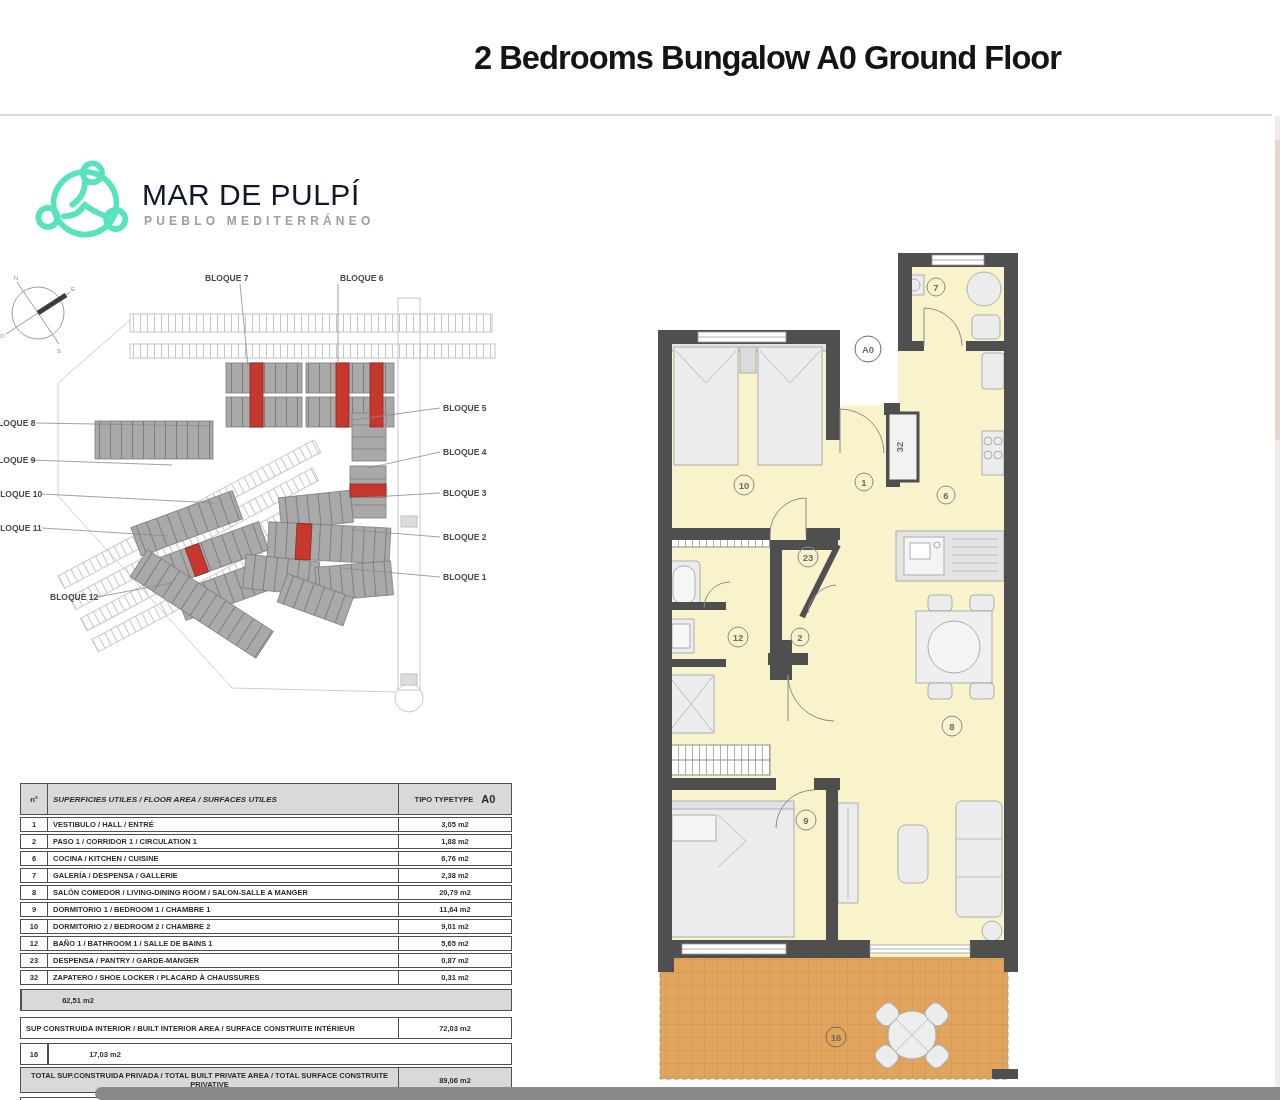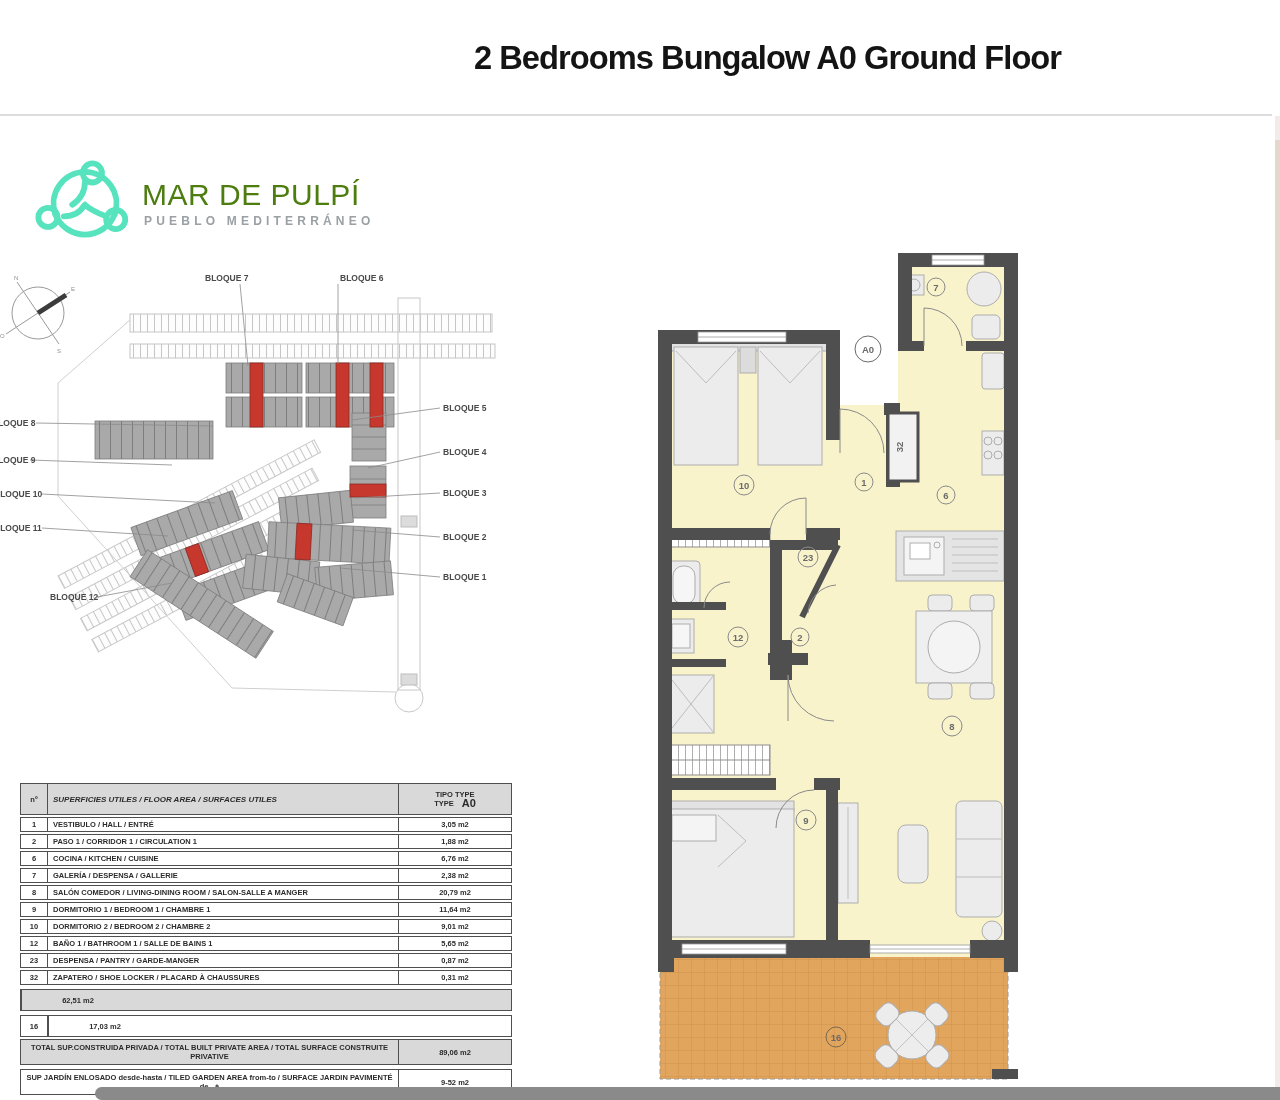--- a/index.html
+++ b/index.html
@@ -6,36 +6,36 @@
     font-family:"Liberation Sans", sans-serif;}
   .abs{position:absolute;}
   
   #page-title{left:360px;top:38px;width:815px;text-align:center;font-size:34px;font-weight:bold;
     color:#141414;letter-spacing:-1px;transform:scaleX(.96);}
   #header-rule{left:0;top:114px;width:1272px;height:2px;background:#dcdcdc;}
   #right-strip{right:0;top:116px;width:5px;height:984px;background:#f1ecea;}
   #right-strip-thumb{right:0;top:140px;width:5px;height:300px;background:#e5d6ce;}
   
   #logo{left:30px;top:156px;width:420px;height:90px;}
-  #logo-name{left:142px;top:178px;font-size:30px;color:#4d7c0f;letter-spacing:.5px;}
+  #logo-name{left:142px;top:178px;font-size:30px;color:#0f172a;letter-spacing:.5px;}
   #logo-tagline{left:144px;top:214px;font-size:12px;color:#9aa0a4;letter-spacing:4.2px;font-weight:bold;}
   
   #area-table{left:20px;top:783px;width:492px;font-size:7.5px;font-weight:bold;color:#2b2b2b;}
   .trow{display:flex;border:1px solid #4f4f4f;margin-top:2px;background:#fff;min-height:13px;}
   .trow.header{min-height:30px;background:#d9d9d9;margin-top:0;}
   .trow.shaded{background:#d9d9d9;}
   .tnum{width:26px;border-right:1px solid #4f4f4f;display:flex;align-items:center;justify-content:center;flex:none;}
   .tdesc{flex:1;padding:1px 5px;display:flex;align-items:center;}
   .tdesc.center{justify-content:center;text-align:center;}
   .tval{width:112px;border-left:1px solid #4f4f4f;display:flex;align-items:center;justify-content:center;flex:none;}
   .tot{min-height:20px;}
   .sum{min-height:20px;}
   .sum2{min-height:24px;}
   .mt4{margin-top:4px;} .mt6{margin-top:6px;}
-  .type-cell{flex-direction:column;justify-content:center;line-height:9px;}
+  .type-cell{flex-direction:row;justify-content:center;line-height:9px;}
   .type-bottom{display:flex;align-items:flex-end;gap:8px;}
   .type-a0{font-size:11px;}
   
   #site-plan{left:0;top:258px;width:520px;height:478px;overflow:hidden;}
   #floor-plan{left:640px;top:245px;width:400px;height:845px;}
   #bottom-scrollbar{left:95px;top:1087px;width:1185px;height:13px;background:#8a8a8a;border-radius:7px 0 0 7px;}
   svg text{font-family:"Liberation Sans", sans-serif;}
   .bloque-label{font-size:8.5px;font-weight:bold;fill:#4a4a4a;}
   .room-num{font-size:9.5px;font-weight:bold;fill:#6b6b6b;text-anchor:middle;}
 </style>
@@ -420,20 +420,24 @@
   <div class="trow">
     <div class="tnum">32</div>
     <div class="tdesc">ZAPATERO / SHOE LOCKER / PLACARD À CHAUSSURES</div>
     <div class="tval">0,31 m2</div>
   </div>
 
   <div class="trow shaded tot mt4">
     <div class="tval">62,51 m2</div>
   </div>
 
+  <div class="trow sum mt6">
+    <div class="tdesc">SUP CONSTRUIDA INTERIOR / BUILT INTERIOR AREA /  SURFACE CONSTRUITE INTÉRIEUR</div>
+    <div class="tval">72,03 m2</div>
+  </div>
   <div class="trow sum mt4">
     <div class="tnum">16</div>
     <div class="tval">17,03 m2</div>
   </div>
   <div class="trow shaded sum2">
     <div class="tdesc center">TOTAL SUP.CONSTRUIDA PRIVADA / TOTAL  BUILT PRIVATE AREA / TOTAL SURFACE CONSTRUITE PRIVATIVE</div>
     <div class="tval">89,06 m2</div>
   </div>
   <div class="trow sum2 mt4">
     <div class="tdesc center">SUP JARDÍN ENLOSADO desde-hasta / TILED GARDEN AREA from-to / SURFACE JARDIN PAVIMENTÉ  de - à</div>

